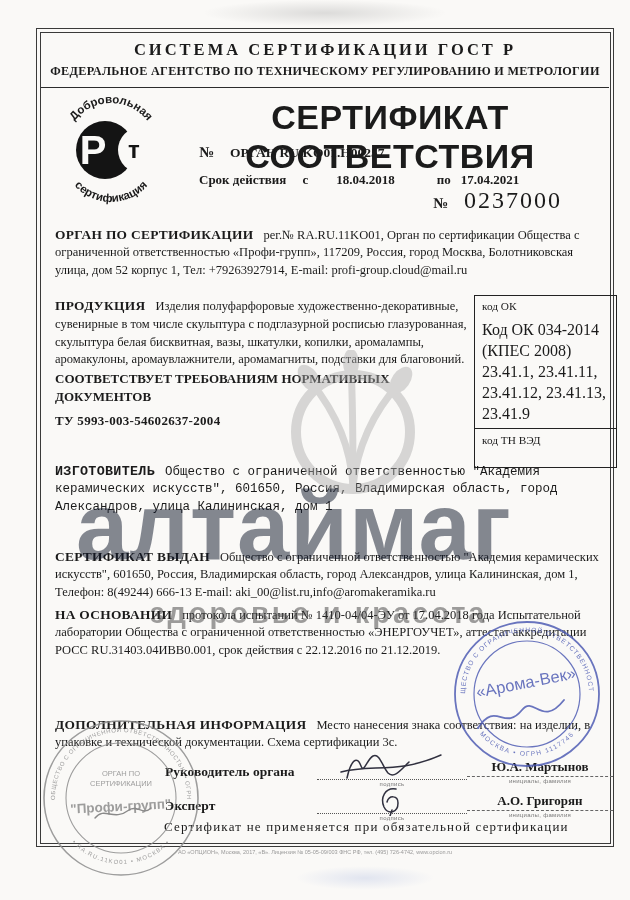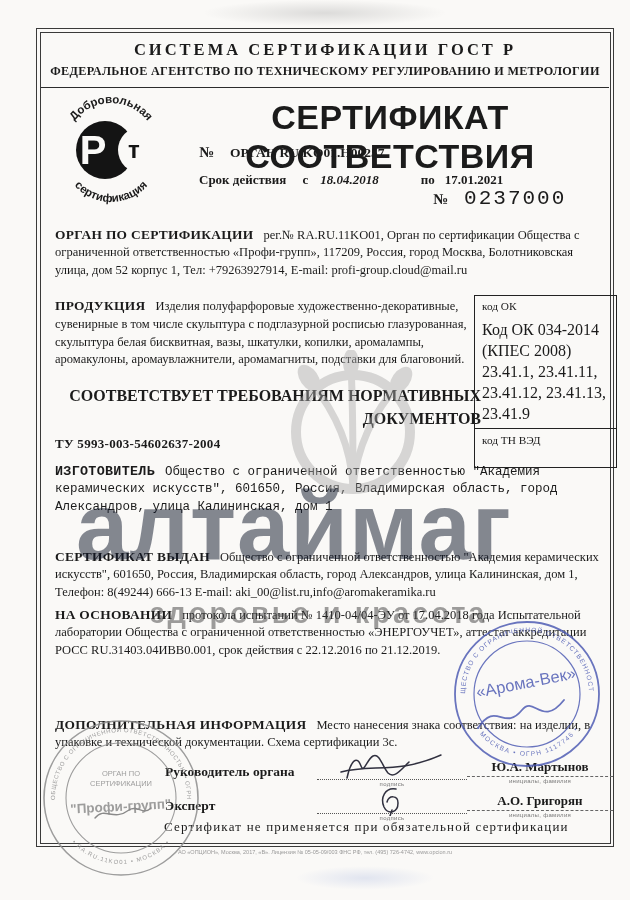--- a/index.html
+++ b/index.html
@@ -15,28 +15,28 @@
         font-weight:bold;font-size:16.5px;letter-spacing:3px;}
   .hdr2{position:absolute;top:35px;left:0;width:100%;text-align:center;
         font-weight:bold;font-size:12.2px;letter-spacing:.3px;}
   .hdr-rule{position:absolute;top:58px;left:4px;right:4px;border-top:1.6px solid #2c2c2c;}
   .rst{position:absolute;left:12px;top:62px;}
   .doc-title{position:absolute;left:136px;top:69px;width:434px;text-align:center;
         font-family:"Liberation Sans",sans-serif;font-weight:bold;font-size:34px;letter-spacing:.5px;}
   .numline{position:absolute;left:162px;top:115px;font-size:13.5px;font-weight:bold;}
   .nosign{font-size:15px;font-weight:bold;margin-right:16px;}
   .validity{position:absolute;left:162px;top:143px;font-size:13px;font-weight:bold;}
-  .v-c{margin-left:16px;}.v-from{margin-left:12px;font-style:italic;}.v-to{margin-left:42px;}.v-until{margin-left:10px;}
+  .v-c{margin-left:16px;}.v-from{margin-left:28px;}.v-to{margin-left:42px;}.v-until{margin-left:10px;}
   .blanknum{position:absolute;left:396px;top:158px;}
-  .digits{font-family:Liberation Mono, monospace;font-size:21px;letter-spacing:2px;}
+  .digits{font-family:Liberation Serif, serif;font-size:24px;letter-spacing:2px;}
   .sec{position:absolute;font-size:12.5px;line-height:1.42;}
   .sec .t{font-weight:bold;font-size:13.4px;letter-spacing:.3px;margin-right:10px;}
   #organ{left:18px;top:183px;width:546px;}
   #production{left:18px;top:267px;width:426px;}
-  .conf-title{font-weight:bold;font-size:16px;margin-top:16px;text-align:right;}
+  .conf-title{font-weight:bold;font-size:13px;margin-top:1px;}
   .tu{font-weight:bold;font-size:13px;margin-top:5px;letter-spacing:.3px;}
   .codes{position:absolute;left:437px;top:266px;width:141px;height:171px;border:1.2px solid #222;}
   .codes .lbl{font-size:11.3px;padding:4px 7px 0;}
   .codes .val{font-size:16px;padding:7px 7px 0;line-height:1.32;}
   .codes .div2{position:absolute;left:0;right:0;top:132px;border-top:1.2px solid #222;}
   .codes .lbl2{position:absolute;top:135px;left:0;font-size:11.3px;padding:3px 7px 0;}
   #manufacturer{left:18px;top:420px;width:548px;font-family:Liberation Mono, monospace;}
   #issued{left:18px;top:505px;width:548px;}
   #basis{left:18px;top:563px;width:548px;}
   #additional{left:18px;top:673px;width:548px;}
@@ -93,21 +93,21 @@
       </text>
     </svg>
 
     <div class="doc-title">СЕРТИФИКАТ СООТВЕТСТВИЯ</div>
 
     <div class="numline">
       <span class="nosign">№</span><span class="num">ОРГАН RU.KO01.H00257</span>
     </div>
 
     <div class="validity">
-      <span>Срок действия</span><span class="v-c">с</span><span class="v-from">18.04.2018</span><span class="v-to">по</span><span class="v-until">17.01.2021</span>
+      <span>Срок действия</span><span class="v-c">с</span><span class="v-from">18.04.2018</span><span class="v-to">по</span><span class="v-until">17.04.2021</span>
     </div>
 
     <div class="blanknum">
       <span class="nosign">№</span><span class="digits">0237000</span>
     </div>
 
     <p class="sec" id="organ">
       <span class="t">ОРГАН ПО СЕРТИФИКАЦИИ</span><span>рег.№ RA.RU.11KO01, Орган по сертификации Общества с ограниченной ответственностью «Профи-групп», 117209, Россия, город Москва, Болотниковская улица, дом 52 корпус 1, Тел: +79263927914, E-mail: profi-group.cloud@mail.ru</span>
     </p>
 

